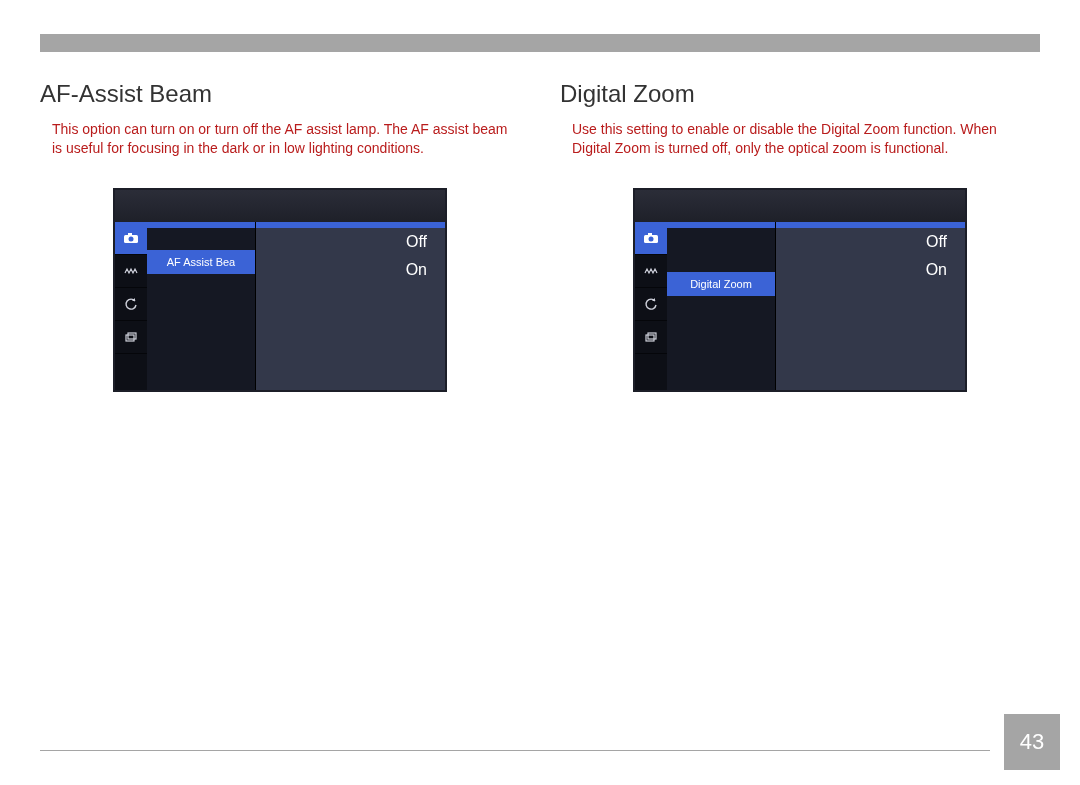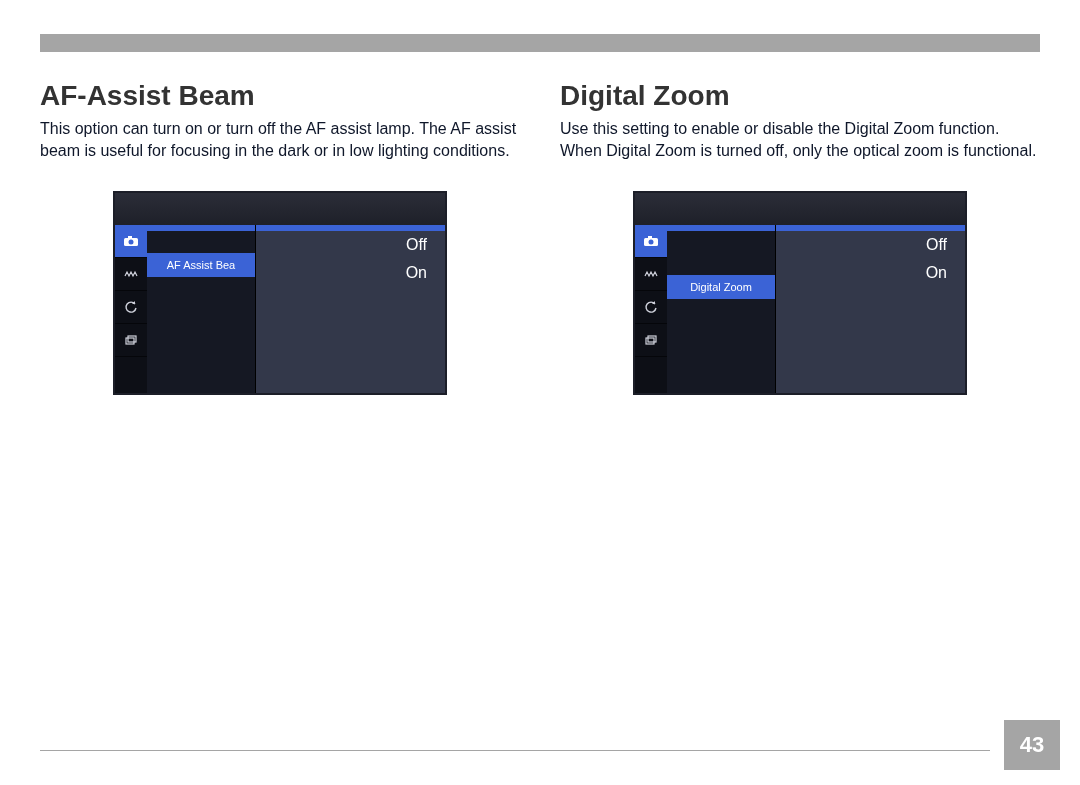--- a/index.html
+++ b/index.html
@@ -25,30 +25,30 @@
     top: 80px;
     left: 40px;
     right: 40px;
     display: flex;
     gap: 40px;
   }
   .col {
     width: 480px;
   }
   .col h2 {
-    font-size: 28px;
-    font-weight: 700;
+    font-size: 24px;
+    font-weight: 400;
     margin: 0 0 6px 0;
     color: #333;
   }
   .col p {
-    font-size: 16px;
+    font-size: 14px;
     line-height: 1.35;
-    margin: 0;
-    color: #0f172a;
+    margin: 12px;
+    color: #b91c1c;
   }
   .screenshot {
     margin: 30px auto 0 auto;
     width: 330px;
     height: 200px;
     background: #0a0b10;
     border: 2px solid #1c1e28;
     position: relative;
     overflow: hidden;
     box-shadow: 0 0 0 1px #000 inset;
@@ -134,28 +134,28 @@
     left: 40px;
     right: 90px;
     height: 1.5px;
     background: #a5a5a5;
   }
   .pagenum-block {
     position: absolute;
     bottom: 15px;
     right: 20px;
     width: 56px;
-    height: 50px;
+    height: 56px;
     background: #a5a5a5;
     color: #fff;
     font-size: 22px;
     display: flex;
     align-items: center;
     justify-content: center;
-    font-weight: 700;
+    font-weight: 400;
   }
 </style>
 </head>
 <body>
 
 <div class="topbar"></div>
 
 <div class="content">
 
   <div class="col">

